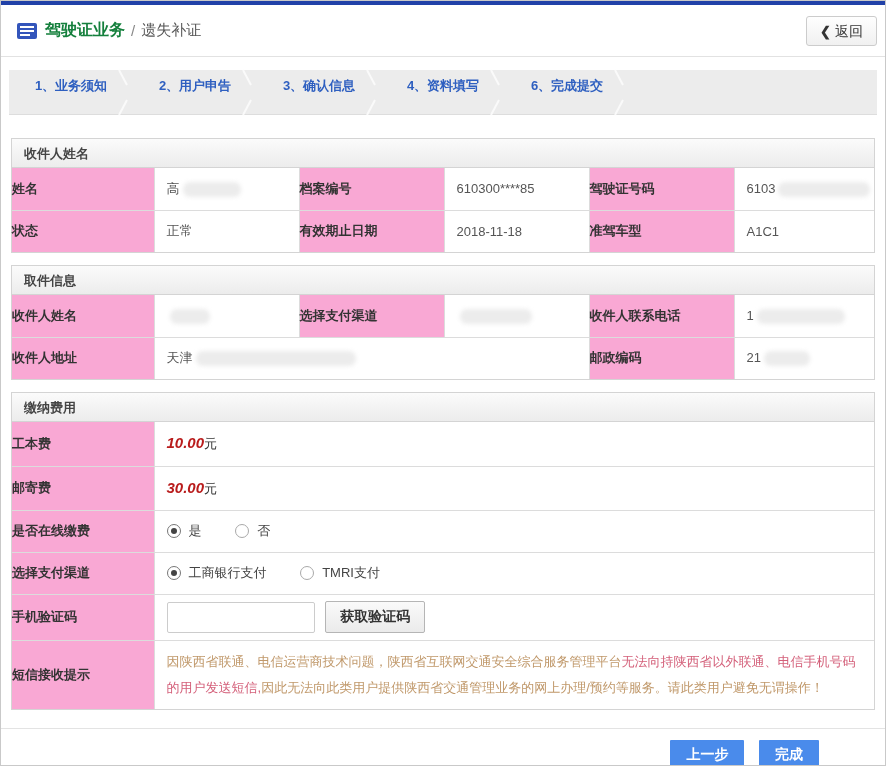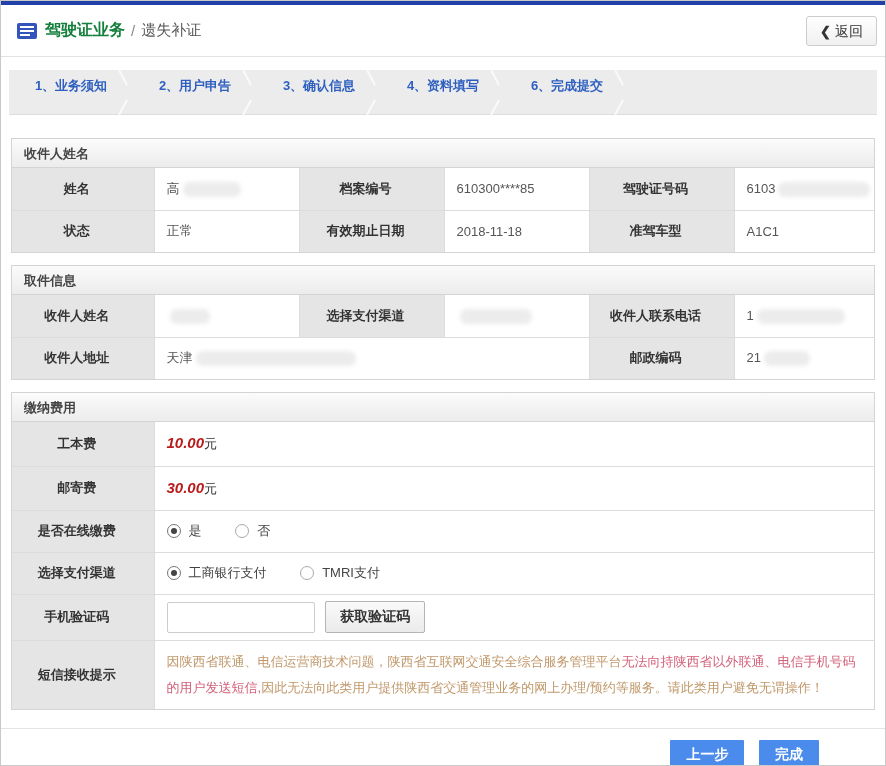--- a/index.html
+++ b/index.html
@@ -69,21 +69,21 @@
     background: linear-gradient(#fbfbfb, #ececec);
     border-bottom: 1px solid #d4d4d4;
   }
   table.info { width: 100%; border-collapse: collapse; table-layout: fixed; }
   table.info td { border: 1px solid #dcdcdc; height: 42px; font-size: 13px; }
   table.info tr td:first-child { border-left: none; }
   table.info tr td:last-child { border-right: none; }
   table.info tr:first-child td { border-top: none; }
   table.info tr:last-child td { border-bottom: none; }
   td.lbl {
-    background: #e5e5e5; text-align: center; padding-right: 12px;
+    background: #f9a8d4; text-align: left; padding-right: 12px;
     font-weight: bold; color: #333; font-family: Liberation Serif, serif;
   }
   td.val { background: #fff; padding-left: 12px; color: #555; }
 
   .redact {
     display: inline-block; height: 15px; background: #ececec;
     border-radius: 7px; filter: blur(2px); vertical-align: middle;
     margin-left: 3px;
   }
 

